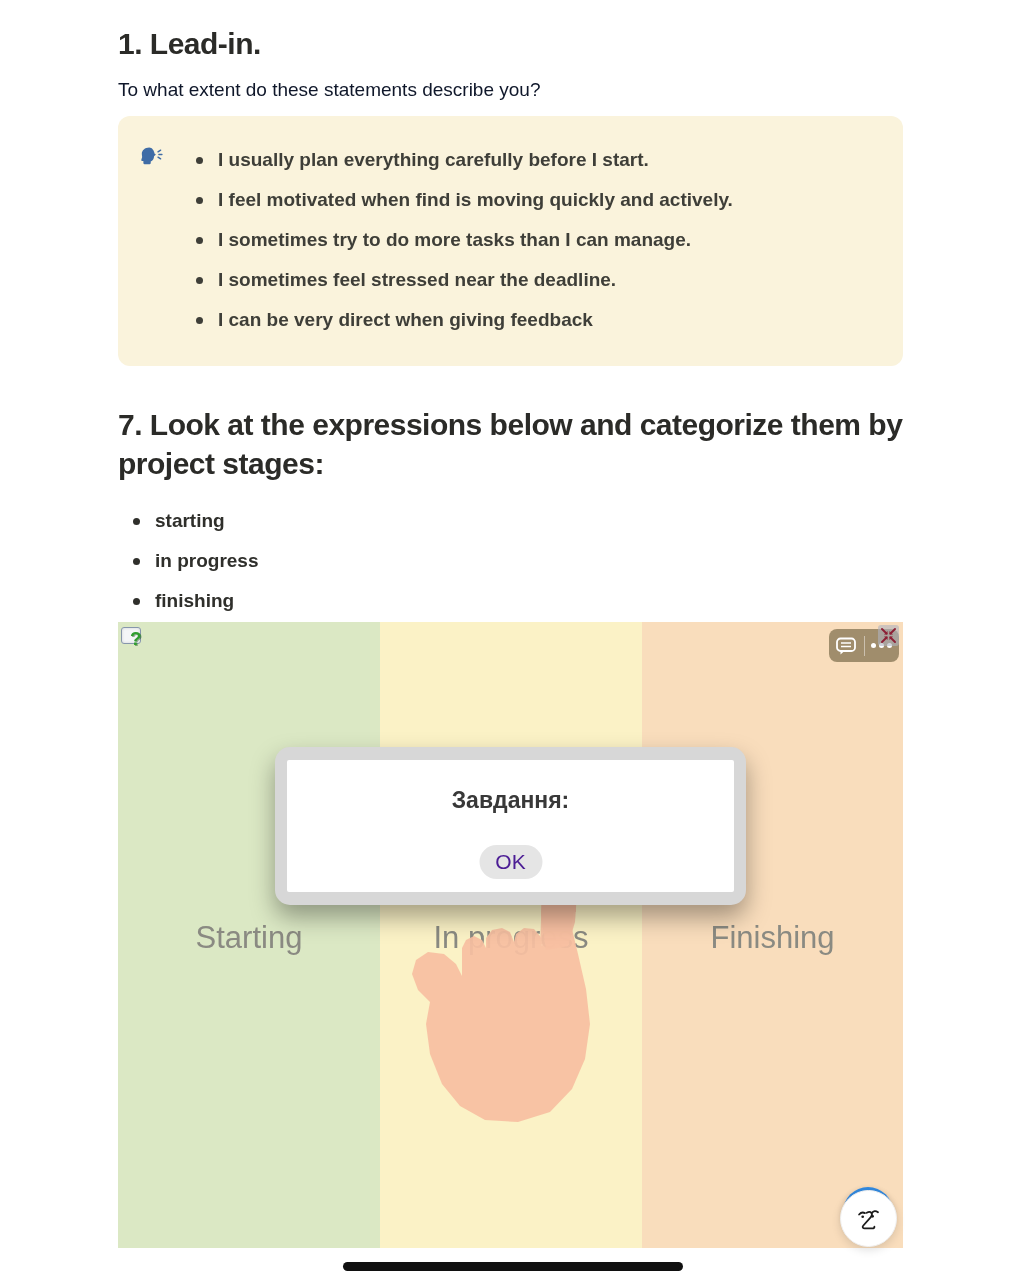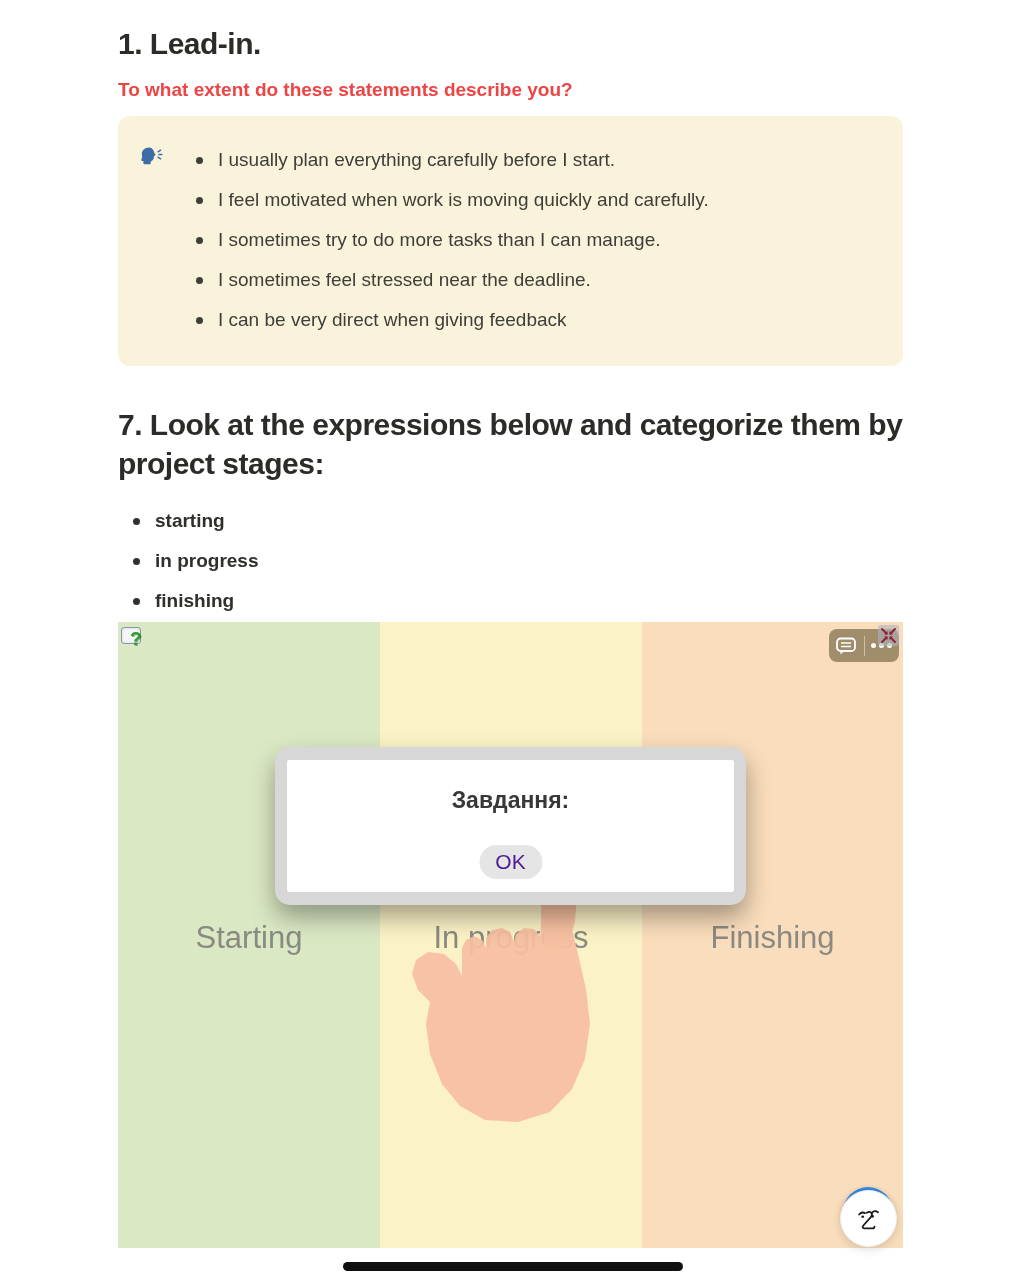--- a/index.html
+++ b/index.html
@@ -3,28 +3,28 @@
 <meta charset="utf-8">
 <style>
   * { margin:0; padding:0; box-sizing:border-box; }
   html,body { width:1024px; height:1280px; background:#ffffff;
     font-family:"Liberation Sans", sans-serif; color:#2f2f2b; overflow:hidden; }
   .page { position:relative; width:916px; height:1280px; background:#fff; }
   .content { position:absolute; left:118px; top:0; width:785px; }
 
   .h1 { font-size:30px; font-weight:bold; letter-spacing:-0.5px; color:#2b2b28; line-height:39px; }
   .h1.first { margin-top:24px; }
-  .sub { margin-top:16px; font-size:19px; font-weight:bold; color:#ef4444; }
+  .sub { margin-top:16px; font-size:19px; font-weight:normal; color:#0f172a; }
 
   .callout { margin-top:15px; width:785px; background:#faf3dc; border-radius:12px;
     padding:24px 24px 26px 19px; display:flex; }
   .callout-icon { width:28px; height:28px; flex:0 0 28px; margin-top:4px; }
   .callout ul { list-style:none; margin-left:25px; }
   .callout li { position:relative; padding-left:28px; font-size:19px; color:#3e3e38;
-    height:40px; display:flex; align-items:center; }
+    height:40px; display:flex; align-items:center;font-weight:bold; }
   .callout li::before { content:""; position:absolute; left:6px; top:50%; margin-top:-3px;
     width:7px; height:7px; border-radius:50%; background:#3e3e38; }
 
   .h1.second { margin-top:39px; width:785px; }
   .stages { list-style:none; margin-top:18px; }
   .stages li { position:relative; padding-left:37px; font-size:19px; font-weight:bold;
     color:#2f2f2b; height:40px; display:flex; align-items:center; }
   .stages li::before { content:""; position:absolute; left:15px; top:50%; margin-top:-3px;
     width:7px; height:7px; border-radius:50%; background:#2f2f2b; }
 
@@ -94,21 +94,21 @@
           <path fill="#3f6ca6" d="M14 4c-5 0-8.5 3.4-8.5 7.2 0 1.8.6 2.9.3 4.2-.2 1-.9 1.9-.9 2.8 0 .7.5 1.2 1.2 1.2h1.2v2.4c0 .7.5 1.2 1.2 1.2h6c.7 0 1.2-.5 1.2-1.2v-1.7c2.3-1.2 3.8-3.5 3.8-6.1 0-.3 1.9-1.2 1.9-2 0-.6-.8-.6-1.3-.8C19.6 7.4 17.1 4 14 4z"></path>
           <g stroke="#3f6ca6" stroke-width="1.6" stroke-linecap="round">
             <line x1="24" y1="9" x2="27" y2="7"></line>
             <line x1="25" y1="12" x2="28.5" y2="12"></line>
             <line x1="24" y1="15" x2="27" y2="17"></line>
           </g>
         </svg>
       </div>
       <ul>
         <li>I usually plan everything carefully before I start.</li>
-        <li>I feel motivated when work is moving quickly and carefully.</li>
+        <li>I feel motivated when find is moving quickly and actively.</li>
         <li>I sometimes try to do more tasks than I can manage.</li>
         <li>I sometimes feel stressed near the deadline.</li>
         <li>I can be very direct when giving feedback</li>
       </ul>
     </div>
 
     <div class="h1 second">7. Look at the expressions below and categorize them by project stages:</div>
     <ul class="stages">
       <li>starting</li>
       <li>in progress</li>

